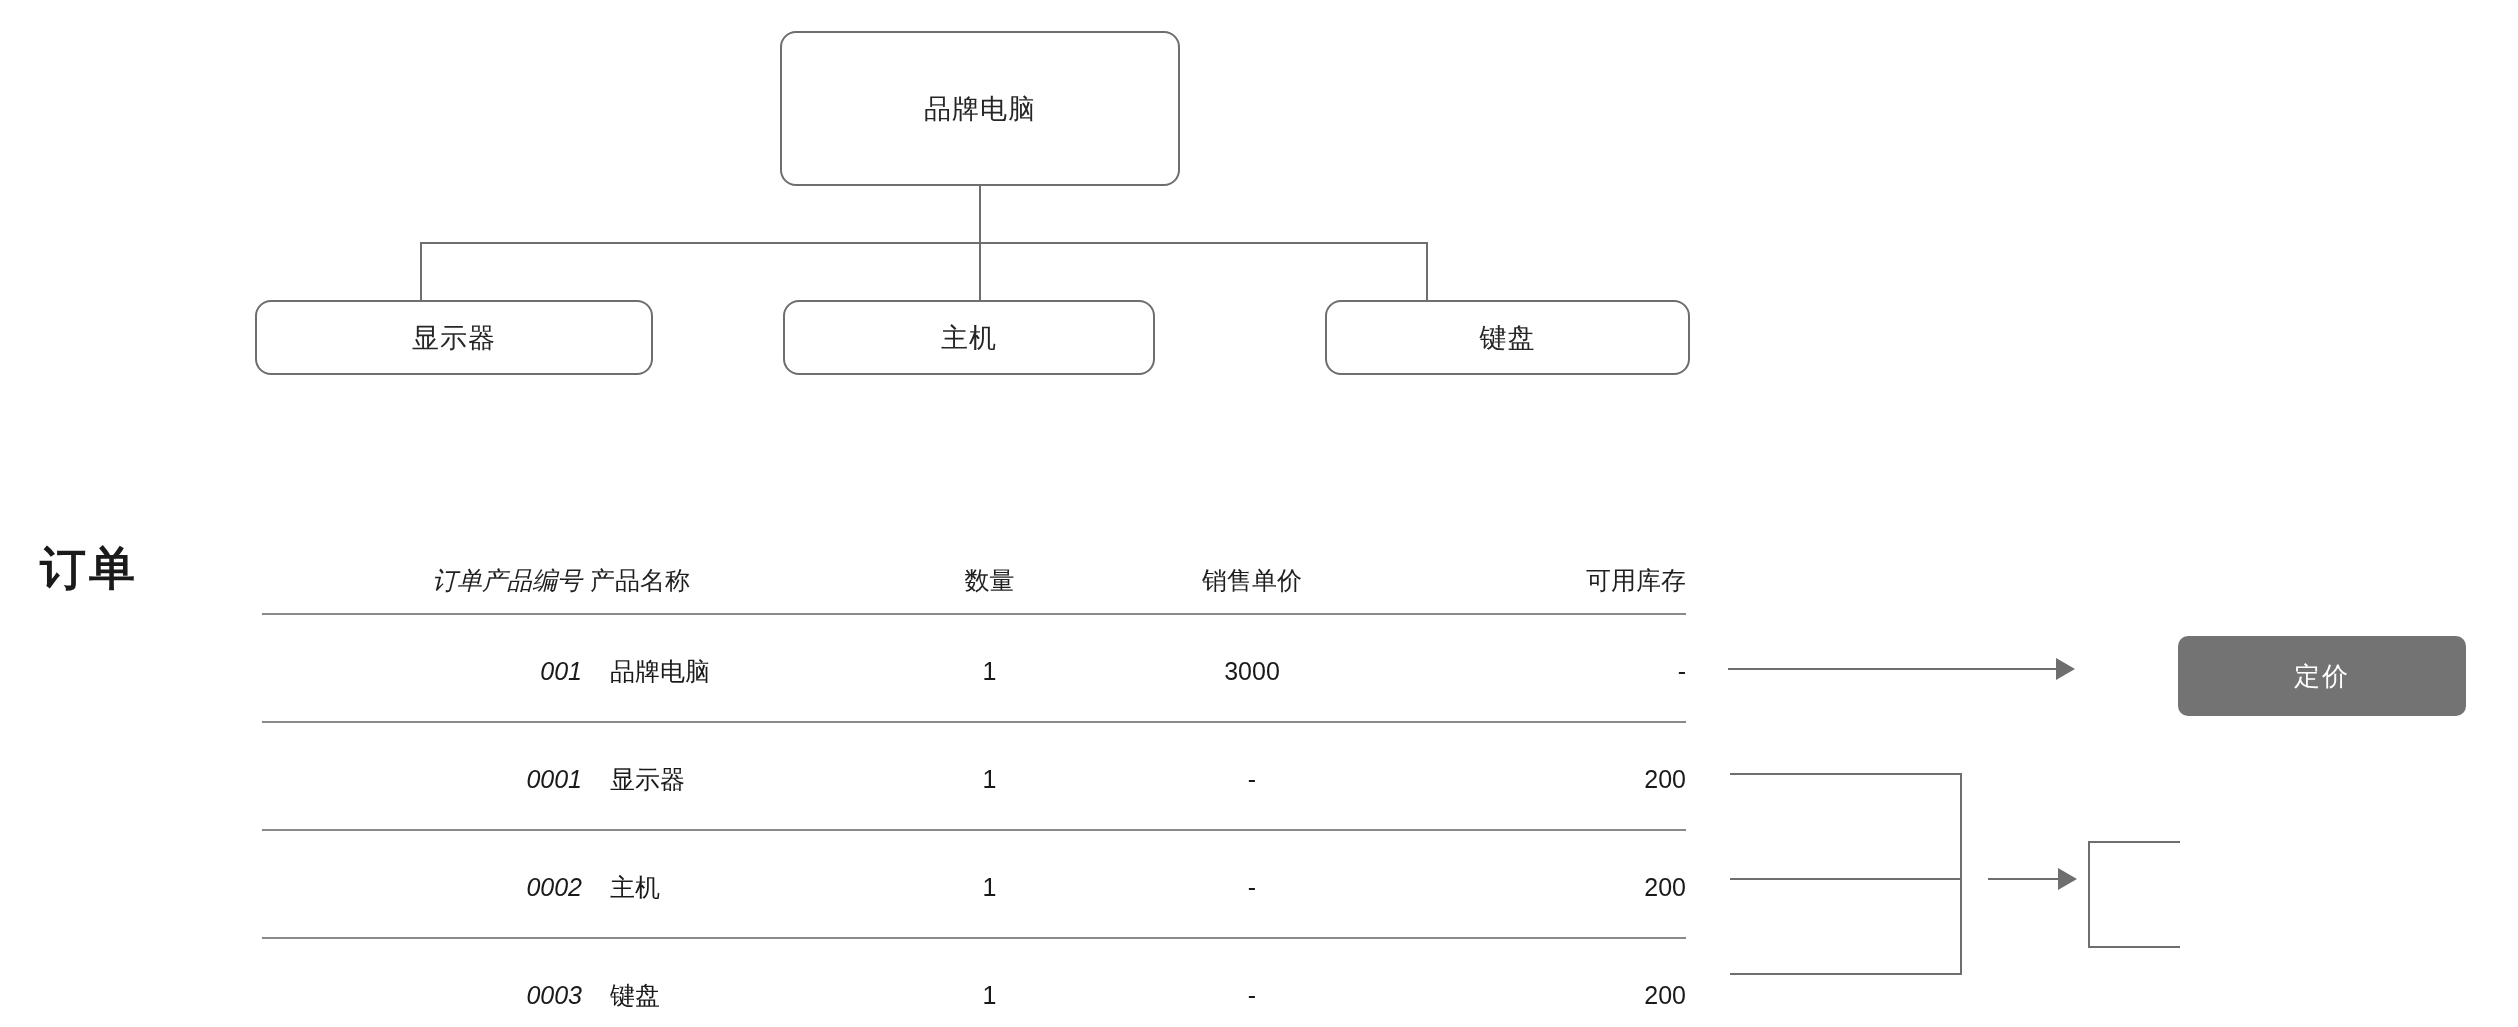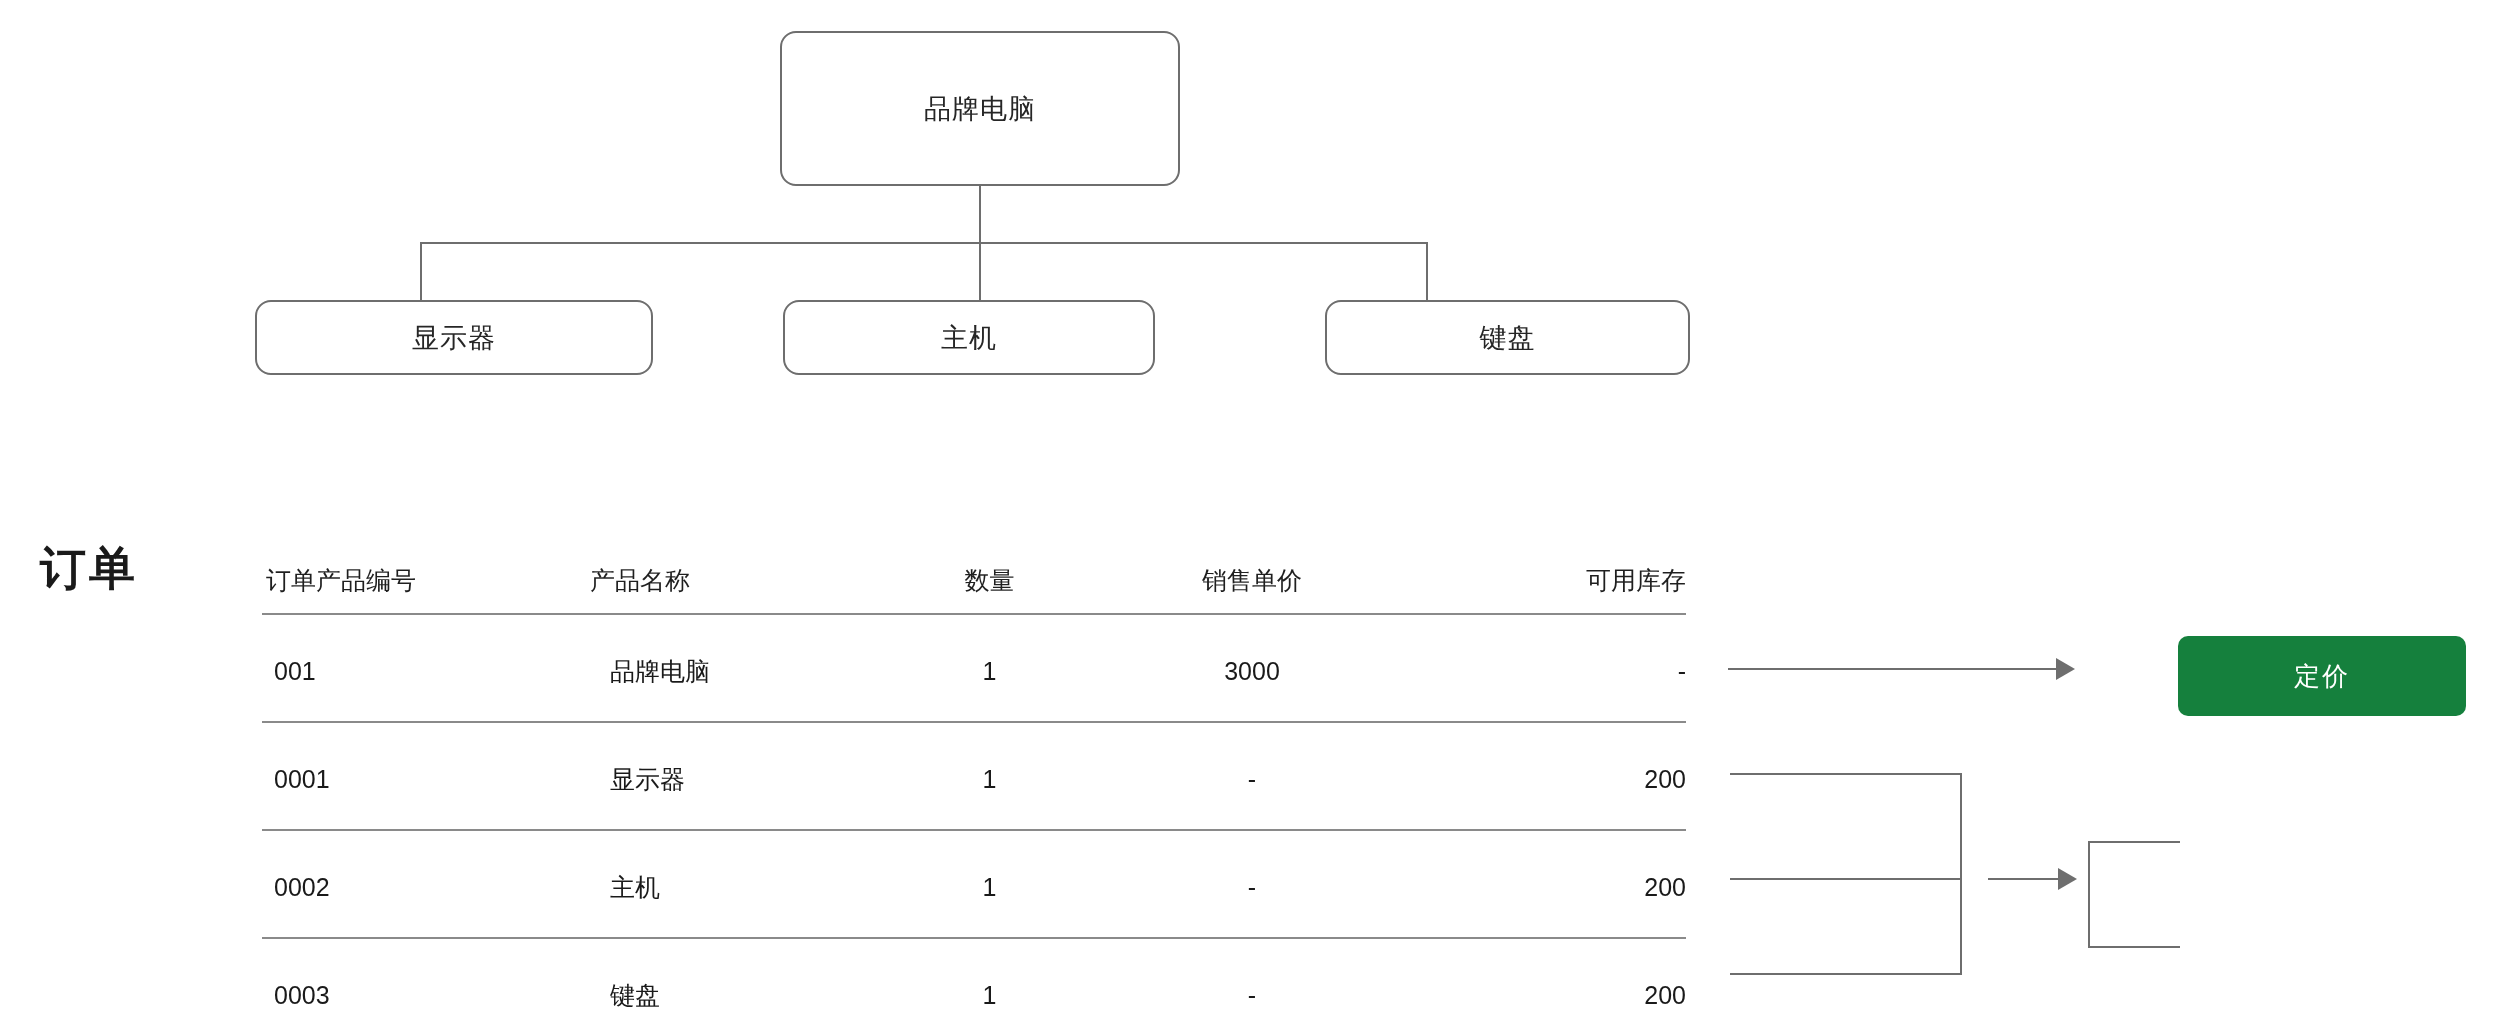--- a/index.html
+++ b/index.html
@@ -83,21 +83,21 @@
     width: 100%;
     height: 2px;
     background: #8a8a8a;
   }
 
   .c {
     font-size: 25px;
     color: #1a1a1a;
     white-space: nowrap;
   }
-  .c0 { width: 320px; text-align: left;   padding-left: 4px; }
+  .c0 { width: 320px; text-align: right;   padding-left: 4px; font-style: italic; }
   .c1 { width: 290px; text-align: left;   }
   .c2 { width: 235px; text-align: center; }
   .c3 { width: 290px; text-align: center; }
   .c4 { width: 289px; text-align: right; }
 
   #head-row .c  { color: #1f1f1f; }
   #head-row .c1 { padding-left: 8px; }
 
   .body-row .c0 { padding-left: 12px; }
   .body-row .c1 { padding-left: 28px; }
@@ -126,21 +126,21 @@
   #a2-head { left: 2058px; top: 868px; }
 
   
   #s-v   { left: 2088px; top: 841px; height: 107px; }
   #s-h1  { left: 2088px; top: 841px; width: 92px; }
   #s-h2  { left: 2088px; top: 946px; width: 92px; }
 
   
   .btn {
     position: absolute;
-    background: #15803d;
+    background: #737373;
     border-radius: 10px;
     color: #ffffff;
     font-size: 26px;
     letter-spacing: 2px;
     display: flex;
     align-items: center;
     justify-content: center;
     cursor: pointer;
   }
   #btn-pricing   { left: 2178px; top: 636px; width: 288px; height: 80px; }

